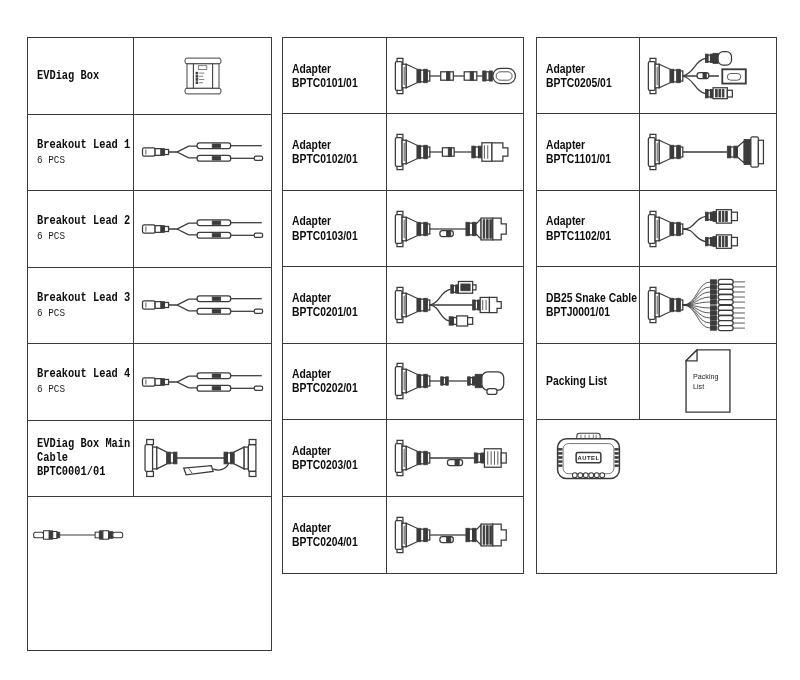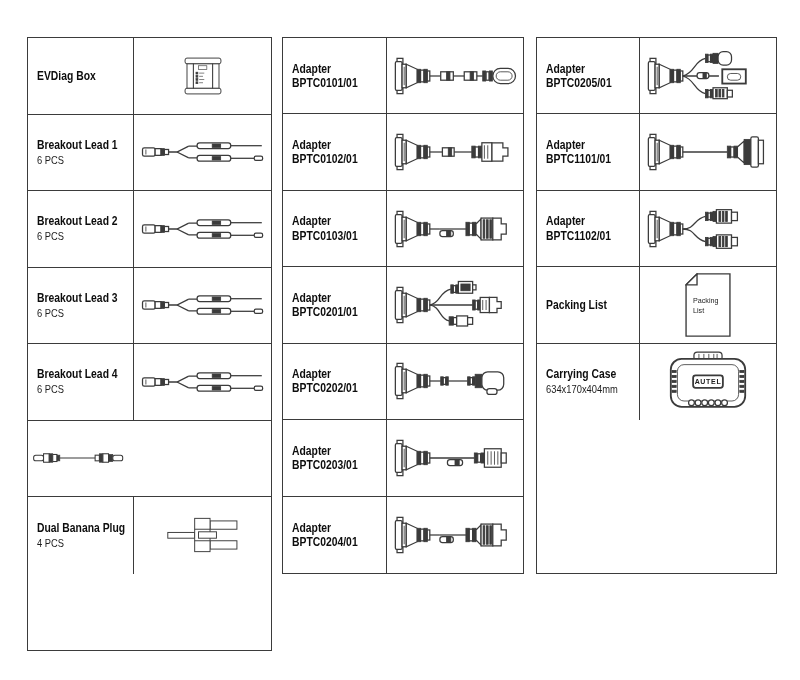--- a/index.html
+++ b/index.html
@@ -9,21 +9,21 @@
   }
   .table{
     position:absolute;border:1.6px solid #3b3b3b;box-sizing:border-box;
     display:grid;background:#fff;
   }
   #t1{left:27px;top:37px;width:245px;height:614px;grid-template-rows:repeat(8,1fr);}
   #t2{left:282px;top:37px;width:242px;height:537px;grid-template-rows:repeat(7,1fr);}
   #t3{left:536px;top:37px;width:241px;height:537px;grid-template-rows:repeat(7,1fr);}
   .row{display:grid;border-bottom:1.6px solid #3b3b3b;min-height:0;}
   .row:last-child{border-bottom:none;}
-  #t1 .row{grid-template-columns:106px 1fr;}
+  #t1 .row{grid-template-columns:106px 1fr;font-family:Liberation Mono, monospace;}
   #t2 .row{grid-template-columns:104px 1fr;}
   #t3 .row{grid-template-columns:103px 1fr;}
   .lbl{
     border-right:1.6px solid #3b3b3b;display:flex;flex-direction:column;
     justify-content:center;padding:3px 2px 3px 9px;min-width:0;overflow:hidden;
   }
   .lbl-inner{transform:scaleX(.85);transform-origin:0 50%;width:117.6%;}
   .ttl{font-weight:bold;font-size:12.2px;line-height:1.16;color:#0d0d0d;}
   .qty{font-size:11px;line-height:1.2;color:#1c1c1c;margin-top:2px;}
   .img{display:flex;align-items:center;justify-content:center;overflow:hidden;position:relative;}
@@ -417,39 +417,39 @@
       <div class="qty">6 PCS</div>
     </div>
       </div>
     <div class="img">
       <svg class="ill">
           <use href="#s-ylead"></use>
         </svg>
     </div>
   </div>
   <div class="row">
+    <div class="lbl">
+        <div class="lbl-inner">
+      <div class="ttl">EVDiag Box Main Cable</div>
+      <div class="ttl">BPTC0001/01</div>
+    </div>
+      </div>
+    <div class="img">
+      <svg class="ill">
+          <use href="#s-main"></use>
+        </svg>
+    </div>
+  </div>
+  <div class="row">
     <div class="img">
       <svg class="ill">
           <use href="#s-ext"></use>
         </svg>
     </div>
   </div>
-  <div class="row">
-    <div class="lbl">
-        <div class="lbl-inner">
-      <div class="ttl">Dual Banana Plug</div>
-      <div class="qty">4 PCS</div>
-    </div>
-      </div>
-    <div class="img">
-      <svg class="ill sm">
-          <use href="#s-banana"></use>
-        </svg>
-    </div>
-  </div>
 </div>
 
 <div class="table" id="t2">
   <div class="row">
     <div class="lbl">
         <div class="lbl-inner">
       <div class="ttl">Adapter</div>
       <div class="ttl">BPTC0101/01</div>
     </div>
       </div>
@@ -569,46 +569,53 @@
   <div class="row">
     <div class="lbl">
         <div class="lbl-inner">
       <div class="ttl">Adapter</div>
       <div class="ttl">BPTC1102/01</div>
     </div>
       </div>
     <div class="img">
       <svg class="ill">
           <use href="#s-a1102"></use>
+        </svg>
+    </div>
+  </div>
+  <div class="row">
+    <div class="lbl">
+        <div class="lbl-inner">
+      <div class="ttl">DB25 Snake Cable</div>
+      <div class="ttl">BPTJ0001/01</div>
+    </div>
+      </div>
+    <div class="img">
+      <svg class="ill">
+          <use href="#s-snake"></use>
         </svg>
     </div>
   </div>
   <div class="row">
     <div class="lbl">
         <div class="lbl-inner">
       <div class="ttl">Packing List</div>
     </div>
       </div>
     <div class="img">
       <div class="doc-wrap">
         <svg class="doc-svg">
             <use href="#s-doc"></use>
           </svg>
         <span class="doc-text">Packing
 List</span>
       </div>
     </div>
   </div>
   <div class="row">
-    <div class="lbl">
-        <div class="lbl-inner">
-      <div class="ttl">Carrying Case</div>
-      <div class="qty">634x170x404mm</div>
-    </div>
-      </div>
     <div class="img">
       <svg class="case-svg" viewBox="0 0 150 76">
         <rect class="sh" x="58" y="2" width="34" height="10" rx="4"></rect>
         <line class="lt" x1="64" y1="4" x2="64" y2="10"></line>
           <line class="lt" x1="70" y1="4" x2="70" y2="10"></line>
         <line class="lt" x1="76" y1="4" x2="76" y2="10"></line>
           <line class="lt" x1="82" y1="4" x2="82" y2="10"></line>
           <line class="lt" x1="86" y1="4" x2="86" y2="10"></line>
         <rect class="sh2" x="30" y="10" width="90" height="58" rx="13"></rect>
         <rect class="lt" x="38" y="17" width="74" height="44" rx="8"></rect>

